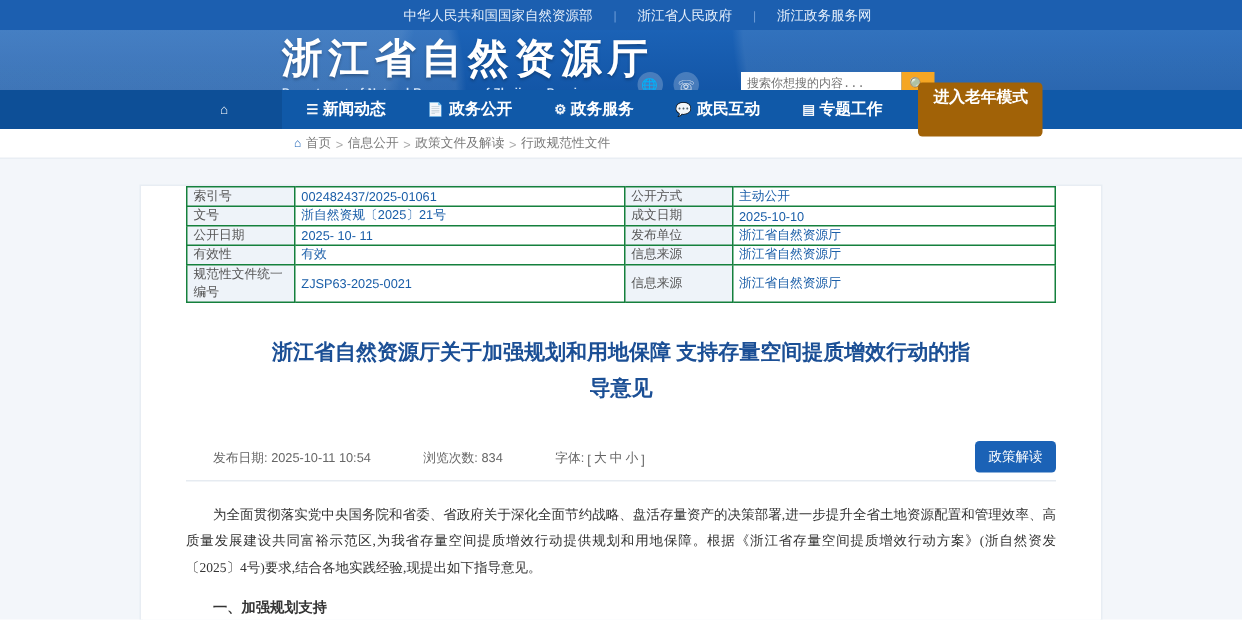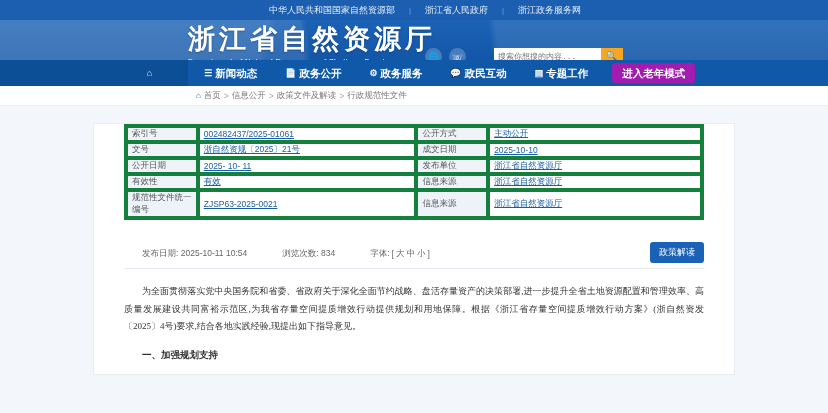--- a/index.html
+++ b/index.html
@@ -92,23 +92,23 @@
     gap:0px; position:relative;
   }
   .nav-item {
     display:flex; align-items:center; gap:3px;
     color:#fff; font-size:10.5px; font-weight:bold;
     padding:0 14px; height:26px; line-height:26px; white-space:nowrap;
   }
   .nav-item .nico { font-size:9px; opacity:.95; }
   .elder-btn {
     margin-left:10px;
-    background:#a21caf;
+    background:#a16207;
     color:#fff; font-size:10.5px; font-weight:bold;
-    padding:0 10px; height:20px; line-height:20px;
+    padding:0 10px; height:36px; line-height:20px;
     border-radius:3px; white-space:nowrap;
   }
   .nav-accent {
     position:absolute; left:0; top:0; width:188px; height:26px;
     background:#0d4f97;
   }
 
   
   .crumb-bar {
     height:20px; background:#fff;
@@ -130,23 +130,23 @@
   .card {
     width:640px; margin:0 auto; background:#fff; padding:0 0 6px;
     box-shadow:0 0 0 1px #e8edf3;
   }
 
   
   table.meta {
     width:580px; margin:10px auto 0; border-collapse:collapse;
     font-size:8.5px; color:#444;
   }
-  table.meta td { border:4px solid #15803d; height:13px; padding:0 4px; }
+  table.meta td { border:1px solid #15803d; height:13px; padding:0 4px; }
   td.lbl { width:78px; background:#eef3f9; color:#555; }
-  td.val { width:236px; color:#1a5ea8;text-decoration:underline; }
+  td.val { width:236px; color:#1a5ea8; }
 
   
   .doc-title {
     width:470px; margin:22px auto 0;
     text-align:center; color:#1b4f95;
     font-size:14px; font-weight:bold; line-height:1.7;
     font-family:"Liberation Serif", serif;
   }
 
   
@@ -281,20 +281,21 @@
       </tr>
       <tr>
         <td class="lbl">规范性文件统一编号</td>
         <td class="val">ZJSP63-2025-0021</td>
         <td class="lbl">信息来源</td>
         <td class="val">浙江省自然资源厅</td>
       </tr>
     </tbody>
       </table>
 
+    <div class="doc-title">浙江省自然资源厅关于加强规划和用地保障 支持存量空间提质增效行动的指导意见</div>
 
     <div class="info-row">
       <span>
         <span>发布日期:</span>
         <span>2025-10-11 10:54</span>
       </span>
       <span>
         <span>浏览次数:</span>
         <span>834</span>
       </span>

